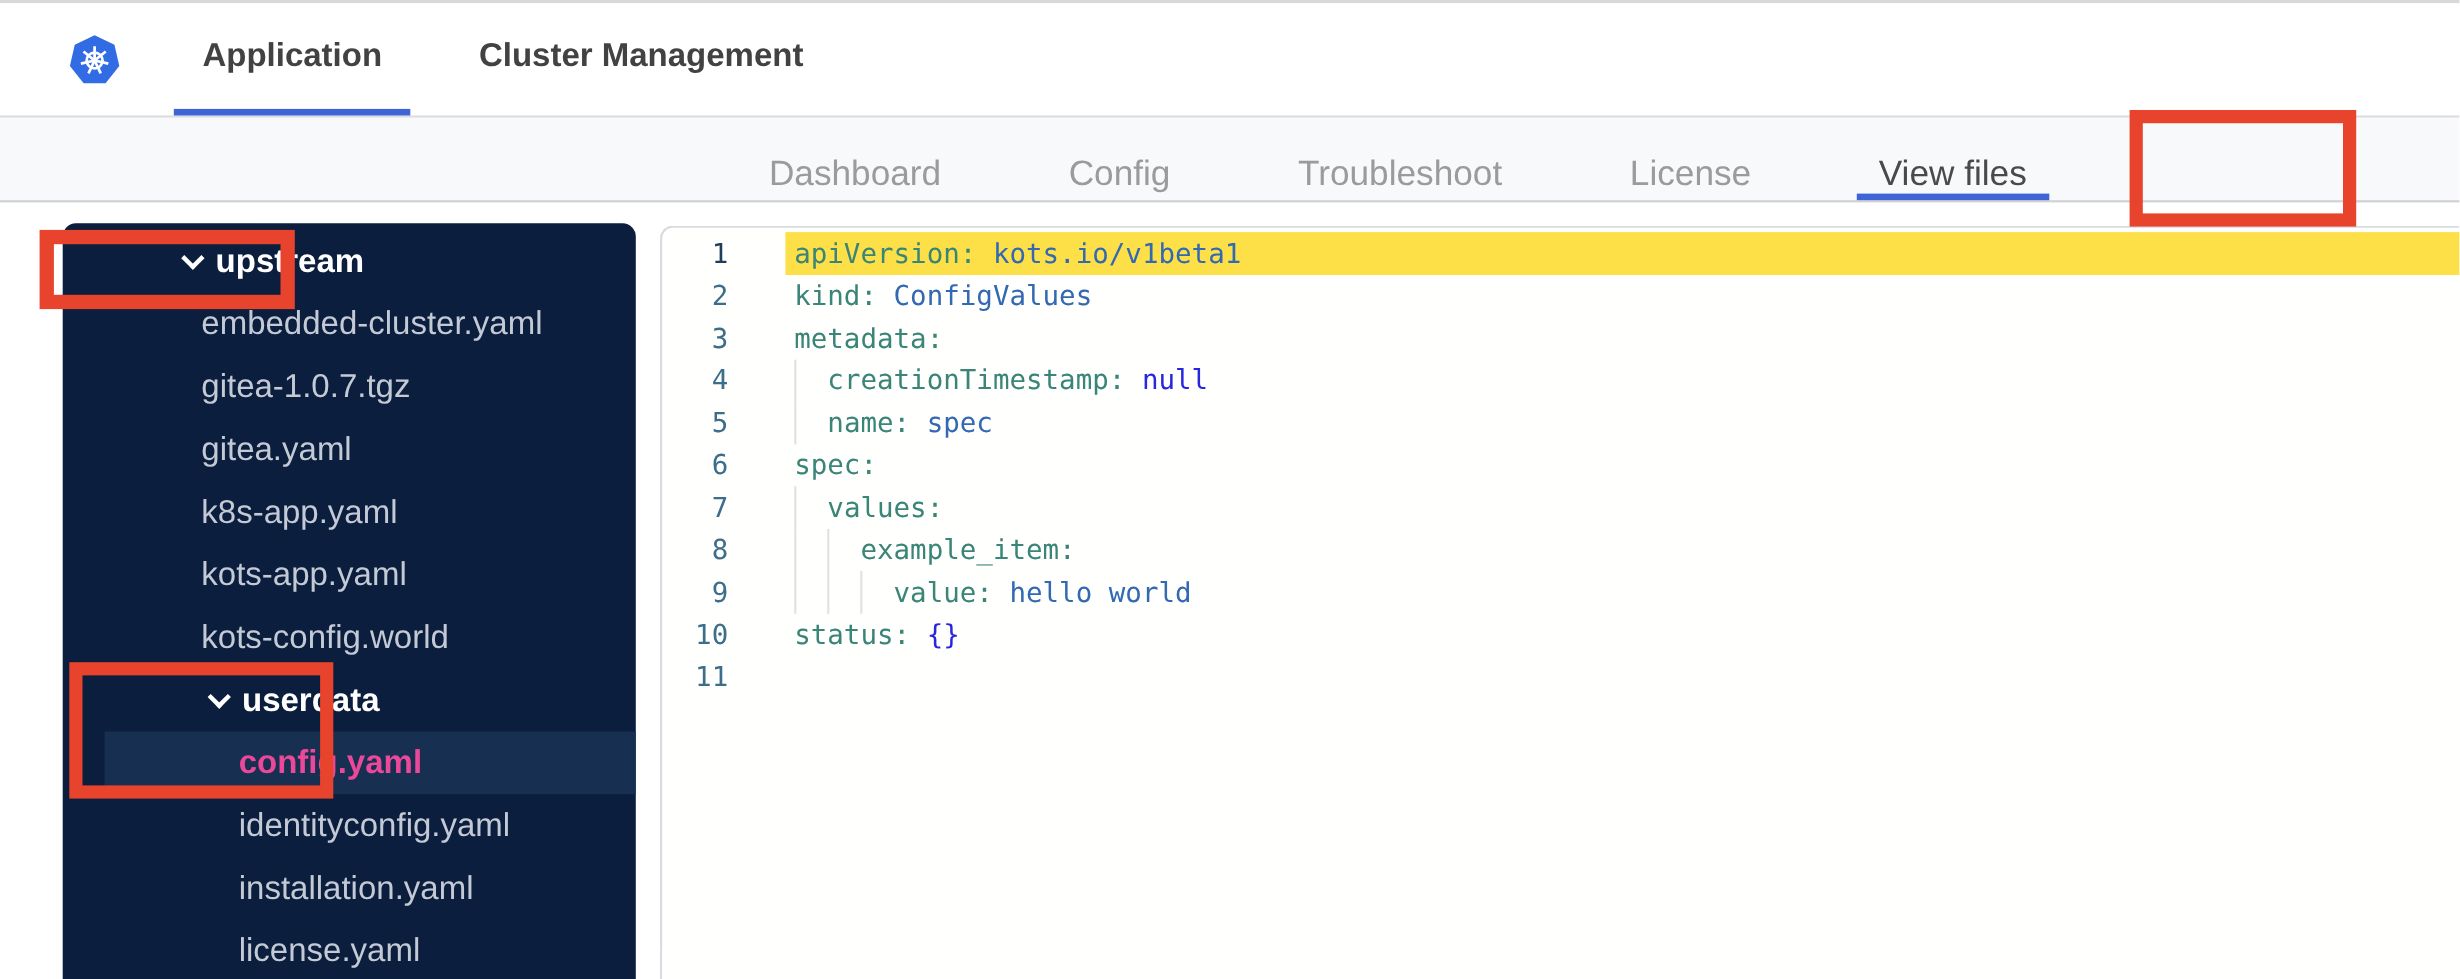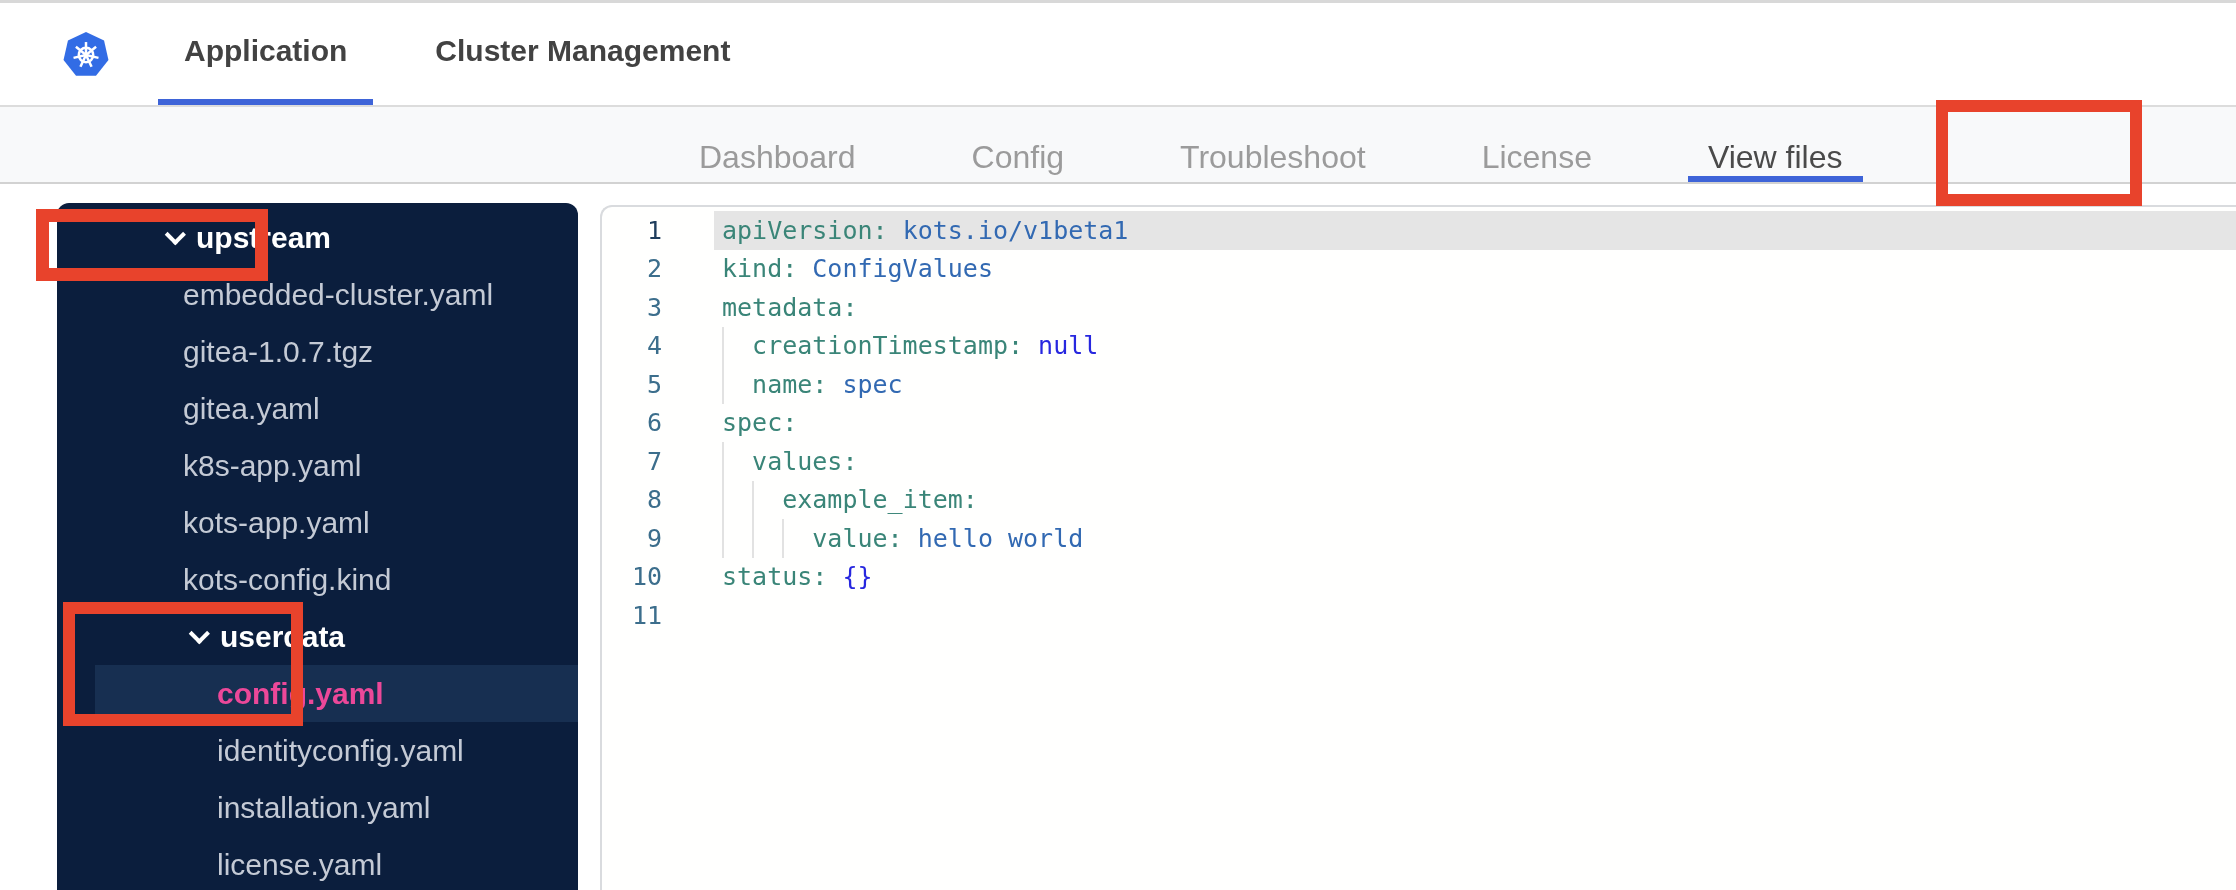--- a/index.html
+++ b/index.html
@@ -49,21 +49,21 @@
   
   .editor { position:absolute; left:600px; top:205px; width:1636px; height:700px;
             background:#fffffe; border:2px solid #d9dbde; border-right:none;
             border-radius:12px 0 0 0; padding-top:4px; cursor:text; }
   .cl { display:flex; height:38.5px; align-items:center; }
   .ln { width:112px; flex:0 0 auto; text-align:right; padding-right:52px;
         font-family:"DejaVu Sans Mono", monospace; font-size:25px; color:#3c6e8c; }
   .cl.active .ln { color:#1f3d5c; }
   .cc { flex:1 1 auto; position:relative; height:100%; display:flex; align-items:center;
         font-family:"DejaVu Sans Mono", monospace; font-size:25px; white-space:pre; padding-left:8px; }
-  .cl.active .cc { background:#e5e5e5; }
+  .cl.active .cc { background:#fde047; }
   .guide { position:absolute; top:0; bottom:0; width:2px; background:#e2e2e2; }
   .tok.key   { color:#3a8578; }
   .tok.val   { color:#3269b2; }
   .tok.const { color:#2727df; }
   .tok.plain { color:#333; }
 
   
   .anno { position:absolute; border:13px solid #e8432c; z-index:50; pointer-events:none; }
   .anno-upstream  { left:36px;  top:209px; width:232px;  height:72px;  }
   .anno-userdata  { left:63px;  top:602px; width:240px;  height:124px; border-width:12px; }
@@ -135,21 +135,21 @@
       <div class="tree-row lvl1">
         <span>gitea.yaml</span>
       </div>
       <div class="tree-row lvl1">
         <span>k8s-app.yaml</span>
       </div>
       <div class="tree-row lvl1">
         <span>kots-app.yaml</span>
       </div>
       <div class="tree-row lvl1">
-        <span>kots-config.kind</span>
+        <span>kots-config.world</span>
       </div>
       <div class="tree-row lvl1f folder">
         <span class="chev"></span>
         <span>userdata</span>
       </div>
       <div class="tree-row lvl2 selected">
         <span>config.yaml</span>
       </div>
       <div class="tree-row lvl2">
         <span>identityconfig.yaml</span>

